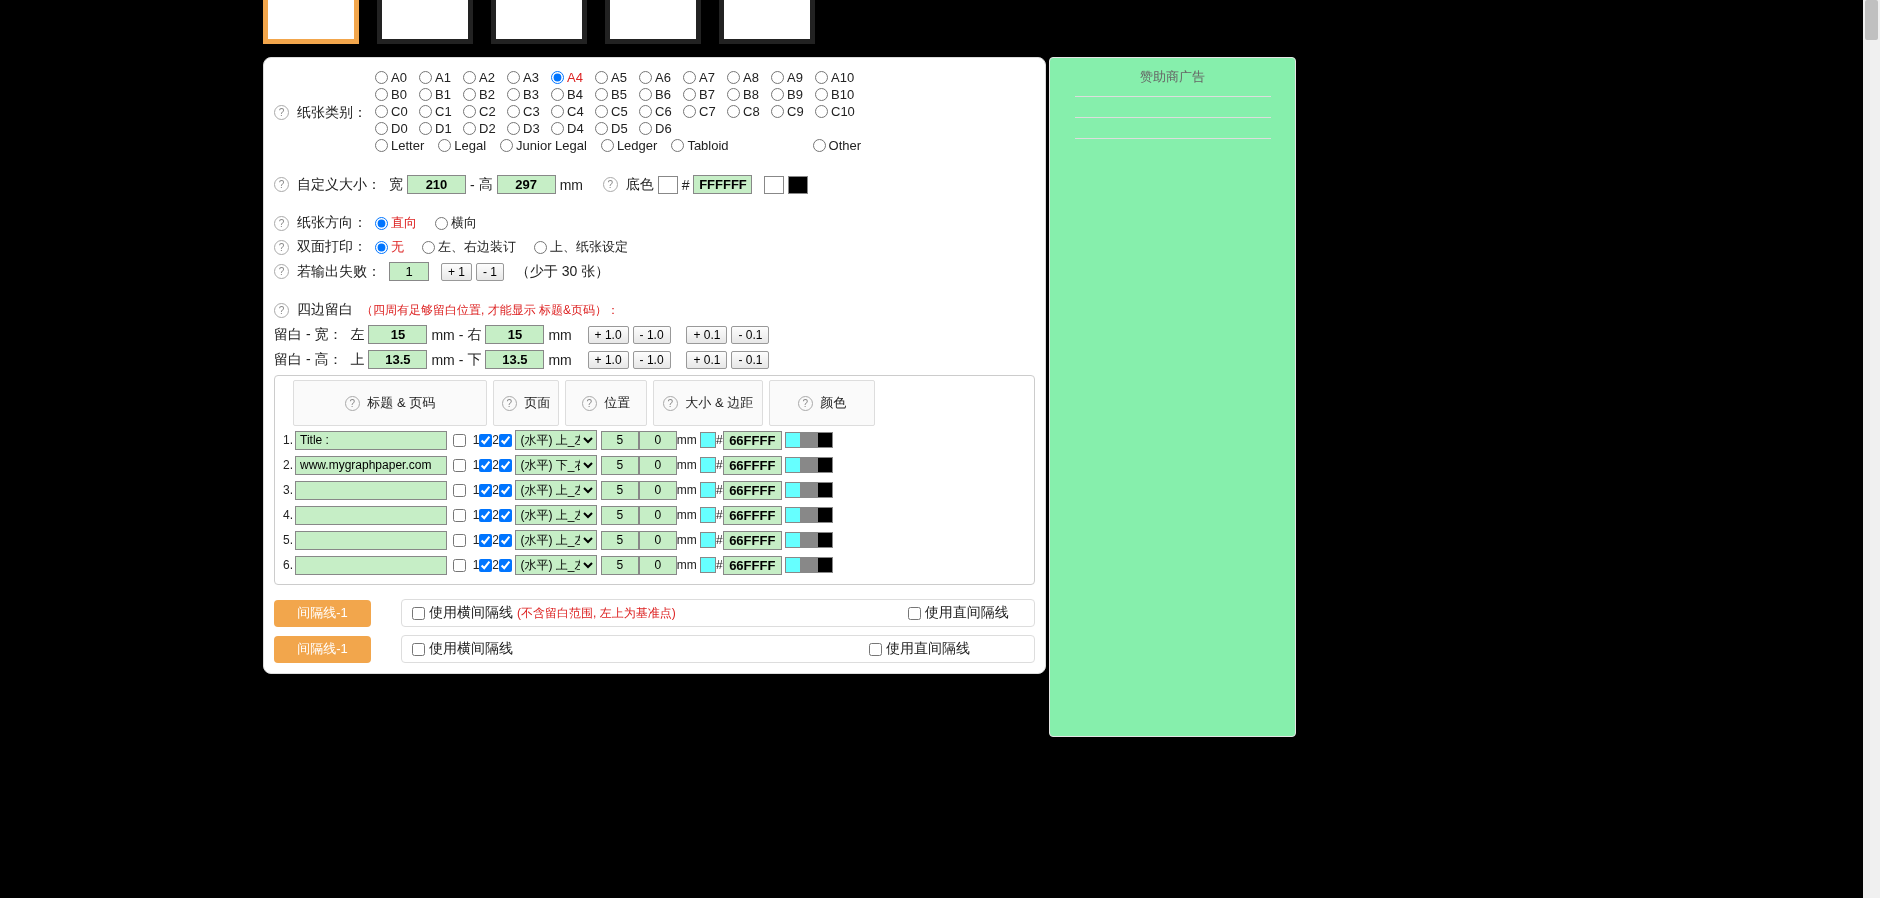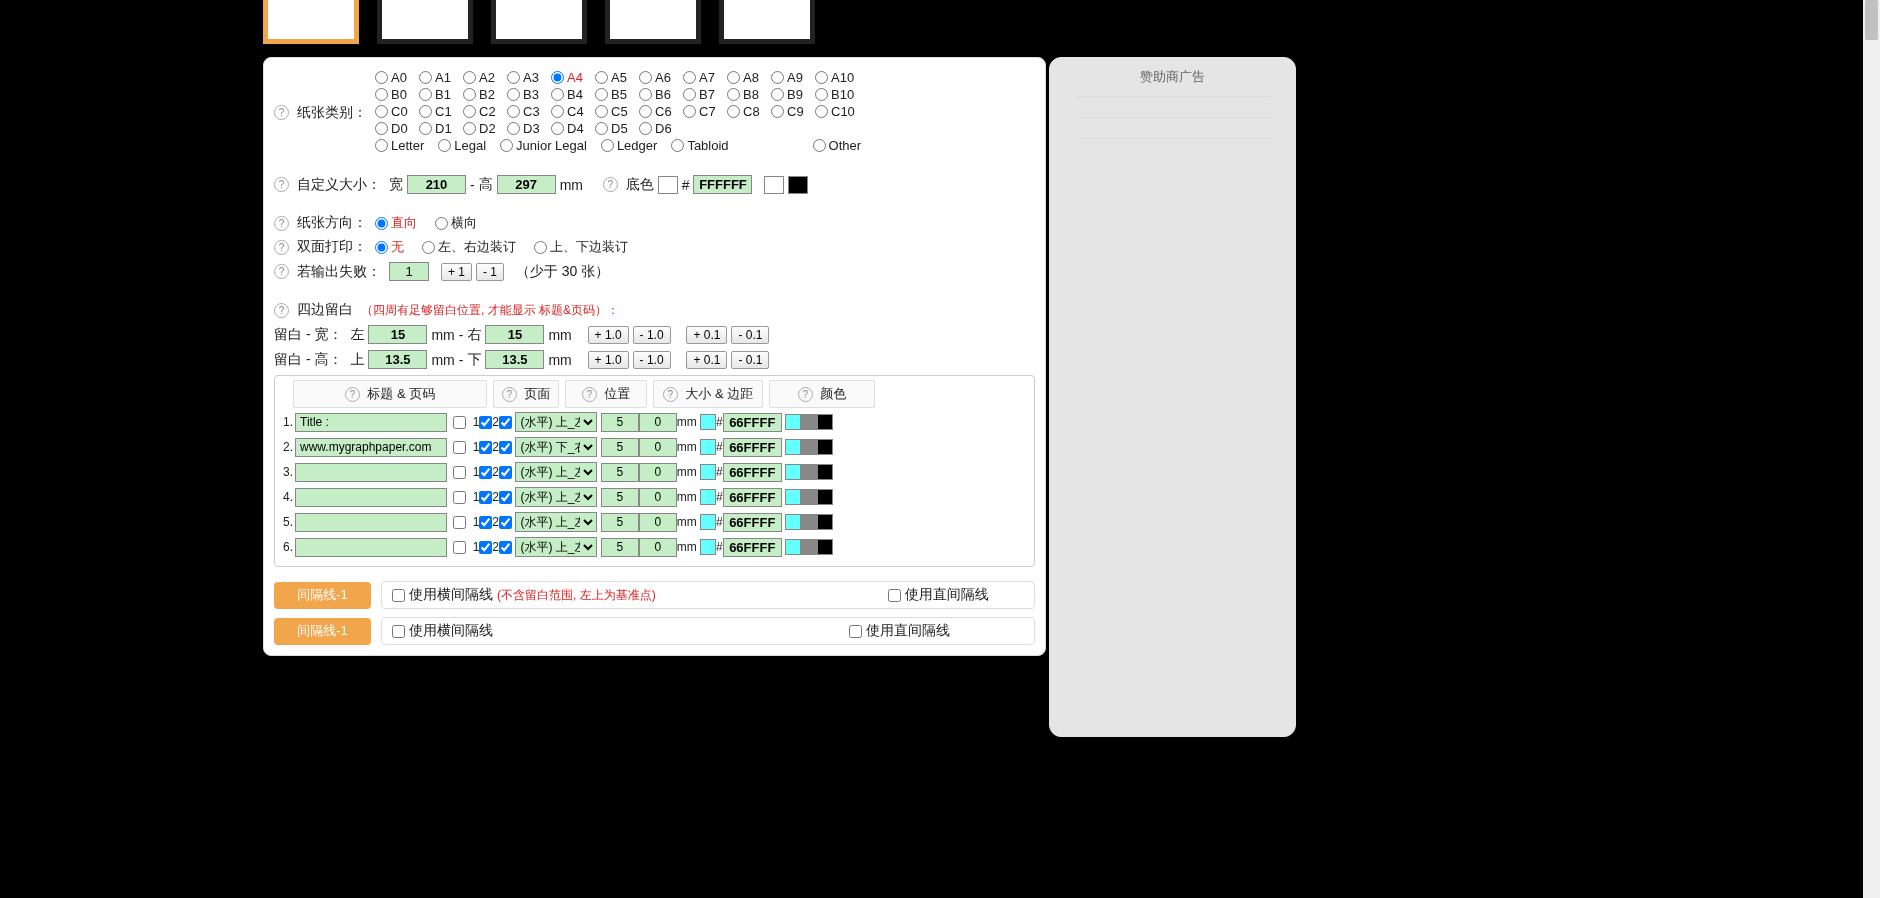--- a/index.html
+++ b/index.html
@@ -6,21 +6,21 @@
   body{background:#000;font-family:"Microsoft YaHei",Arial,sans-serif;font-size:14px;color:#222;overflow-x:hidden;}
   .viewport{width:1880px;height:898px;position:relative;background:#000;}
   .scrollbar{position:absolute;right:0;top:0;width:17px;height:100%;background:#f0f0f0;}
   .scrollbar .thumb{position:absolute;left:2px;top:0;width:13px;height:40px;background:#c0c0c0;border-radius:2px;}
   .thumbs{position:absolute;left:263px;top:-48px;display:flex;gap:18px;}
   .thumb-card{width:96px;height:92px;background:#fff;border:5px solid #222;padding:4px;display:flex;flex-direction:column;gap:2px;}
   .thumb-card.sel{border-color:#f2a64c;}
   .thumb-grid{display:flex;flex-wrap:wrap;gap:2px;padding:2px;}
   .thumb-cell{width:38%;height:28px;background:#f0f8f4;}
   .main{position:absolute;left:263px;top:57px;width:783px;background:#fff;border-radius:8px;border:1px solid #dcdcdc;padding:10px;}
-  .sidebar-ad{position:absolute;left:1049px;top:57px;width:247px;height:680px;background:#e5e5e5;border-radius:12px;border:1px solid #e4e4e4;}
+  .sidebar-ad{position:absolute;left:1049px;top:57px;width:247px;height:680px;background:#86efac;border-radius:4px;border:1px solid #e4e4e4;}
   .ad-title{text-align:center;padding:10px 0;font-size:13px;color:#666;}
   .ad-line{height:1px;width:80%;margin:0 auto;background:#ddd;margin-bottom:20px;}
   .row-flex{display:flex;align-items:flex-start;}
   .orange-block{width:97px;background:#f2a64c;color:#fff;border-radius:4px;display:flex;align-items:center;justify-content:center;font-size:14px;margin-right:7px;}
   .content{flex:1;padding:2px 0 6px 0;}
   .q{display:inline-block;width:15px;height:15px;border:1px solid #aaa;border-radius:50%;font-size:10px;line-height:13px;text-align:center;color:#888;margin-right:4px;cursor:help;}
   .lbl{margin-right:4px;}
   .red{color:#d22;}
   .radio-row{display:flex;flex-wrap:wrap;align-items:center;margin-bottom:2px;}
   .radio-item{display:inline-flex;align-items:center;width:44px;margin-right:0;font-size:13px;}
@@ -28,38 +28,38 @@
   .radio-item input{margin-right:3px;}
   input[type=text].green{background:#c6eec6;border:1px solid #888;text-align:center;font-size:13px;height:19px;}
   .w55{width:59px;font-weight:bold;} .w40{width:40px;}
   .btn-small{background:linear-gradient(#fdfdfd,#e7e7e7);border:1px solid #999;font-size:12px;padding:1px 6px;cursor:pointer;border-radius:2px;}
   .color-swatch{display:inline-block;width:20px;height:18px;border:1px solid #888;vertical-align:middle;}
   .section-sp{height:14px;}
   .line{display:flex;align-items:center;margin-bottom:6px;flex-wrap:wrap;gap:4px;}
   .note{color:#d22;font-size:12px;}
   .title-table{border:1px solid #ccc;border-radius:4px;margin-top:6px;padding:4px 2px;}
   .tt-head{display:flex;align-items:center;text-align:center;font-size:13px;margin-bottom:4px;}
-  .th-cell{border:1px solid #ddd;border-radius:2px;background:#fafafa;padding:4px 0;}
+  .th-cell{border:1px solid #ddd;border-radius:2px;background:#fafafa;padding:13px 0;}
   .th-title{flex:0 0 194px;margin-left:16px;}
   .th-page{flex:0 0 66px;margin-left:6px;}
   .th-pos{flex:0 0 82px;margin-left:6px;}
   .th-size{flex:0 0 110px;margin-left:6px;}
   .th-color{flex:0 0 106px;margin-left:6px;}
   .tt-row{display:flex;align-items:center;margin-bottom:5px;font-size:12px;}
   .tt-num{width:16px;text-align:right;margin-right:2px;}
   .tt-title-in{width:152px;background:#c6eec6;border:1px solid #888;height:19px;padding:0 4px;font-size:12px;}
   .tt-chk{margin-left:6px;}
   .tt-sel{width:82px;background:#c6eec6;border:1px solid #888;height:20px;font-size:12px;}
   .tt-num-in{width:38px;background:#c6eec6;border:1px solid #888;height:19px;text-align:center;font-size:12px;}
   .swatch-sm{display:inline-block;width:16px;height:16px;border:1px solid #888;}
   .dl-btn{width:665px;margin:14px auto 6px;display:block;background:linear-gradient(#fefefe,#e6e6e6);border:1px solid #aaa;border-radius:3px;height:30px;font-size:16px;cursor:pointer;}
   .dl-note{text-align:center;font-size:12px;color:#888;margin-bottom:2px;}
   .sep-block{display:flex;align-items:center;margin-top:8px;}
   .orange-small{width:97px;height:27px;background:#f2a64c;color:#fff;border-radius:4px;display:flex;align-items:center;justify-content:center;font-size:13px;margin-right:10px;}
-  .sep-content{flex:1;border:1px solid #ddd;border-radius:4px;padding:4px 10px;display:flex;align-items:center;gap:6px;}
+  .sep-content{flex:1;border:1px solid #ddd;border-radius:4px;padding:4px 10px;display:flex;align-items:center;gap:6px;margin-left:20px;}
   .sep-content .seg{display:flex;align-items:center;gap:4px;}
   .gap-lg{width:220px;}
 </style>
 </head>
 <body>
 
 <div class="viewport">
   <div class="scrollbar">
       <div class="thumb"></div>
     </div>
@@ -333,21 +333,21 @@
           <label class="radio-item wide">
               <input type="radio" checked="" style="">
               <span class="red">无</span>
             </label>
           <label class="radio-item wide">
               <input type="radio" style="">
               <span>左、右边装订</span>
             </label>
           <label class="radio-item wide">
               <input type="radio" style="">
-              <span>上、下边装订</span>
+              <span>上、纸张设定</span>
             </label>
         </div>
 
         <div class="line">
           <span class="q">?</span>
           <span class="lbl">若输出失败：</span>
           <input type="text" class="green w40" value="1" style="">
           &nbsp;
           <button class="btn-small"> + 1 </button>
           <button class="btn-small"> - 1 </button>

